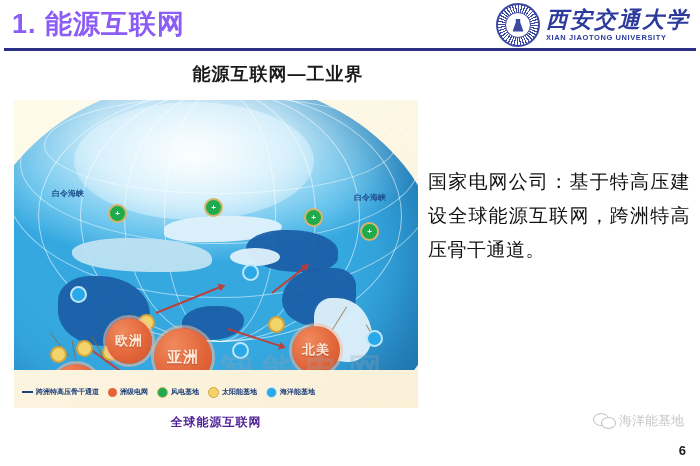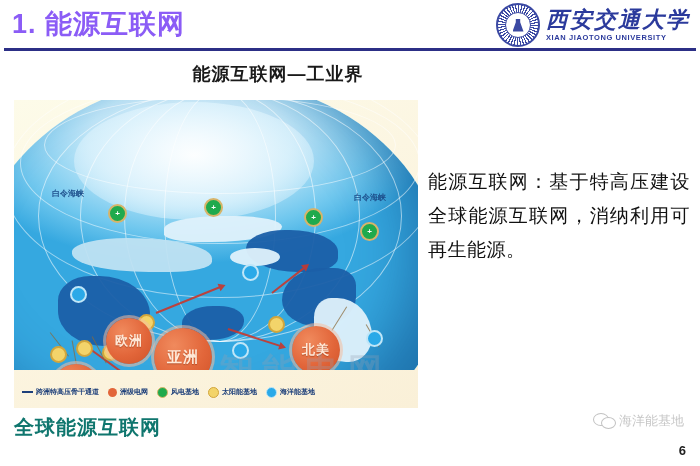--- a/index.html
+++ b/index.html
@@ -287,24 +287,24 @@
     color: rgba(150,160,175,0.30);
     letter-spacing: 9px;
     pointer-events: none;
   }
 
   
   #figure-caption {
     position: absolute;
     left: 14px; top: 414px;
     width: 404px;
-    text-align: left;
-    font-size: 20px;
-    font-weight: bold;
-    color: #0f766e;
+    text-align: center;
+    font-size: 12px;
+    font-weight: bold;
+    color: #4c1d95;
     letter-spacing: 1px;
   }
 
   
   #body-text {
     position: absolute;
     left: 428px; top: 165px;
     width: 262px;
     font-size: 19px;
     line-height: 34px;
@@ -463,21 +463,21 @@
     </div>
     <div class="legend-item">
       <span class="legend-swatch sw-dot-blue"></span>
       <span>海洋能基地</span>
     </div>
   </div>
 </div>
 
 <div id="figure-caption">全球能源互联网</div>
 
-<div id="body-text">能源互联网：基于特高压建设全球能源互联网，消纳利用可再生能源。</div>
+<div id="body-text">国家电网公司：基于特高压建设全球能源互联网，跨洲特高压骨干通道。</div>
 
 <div id="wechat-badge">
   <span id="wechat-icon">
     <span class="bub-a"></span>
     <span class="bub-b"></span>
   </span>
   <span id="wechat-name">海洋能基地</span>
 </div>
 
 <div id="page-number">6</div>

